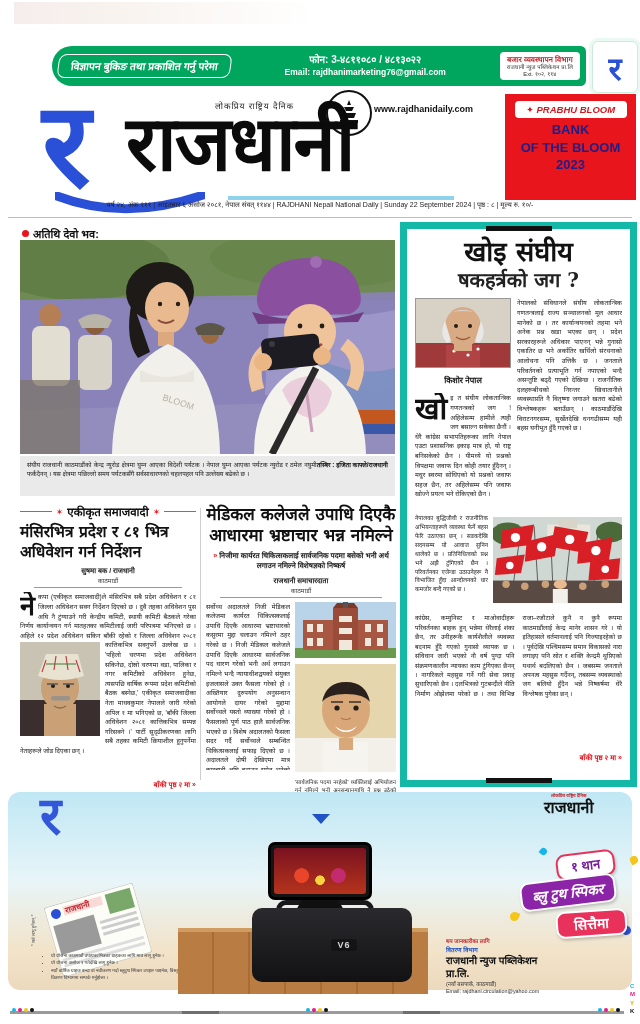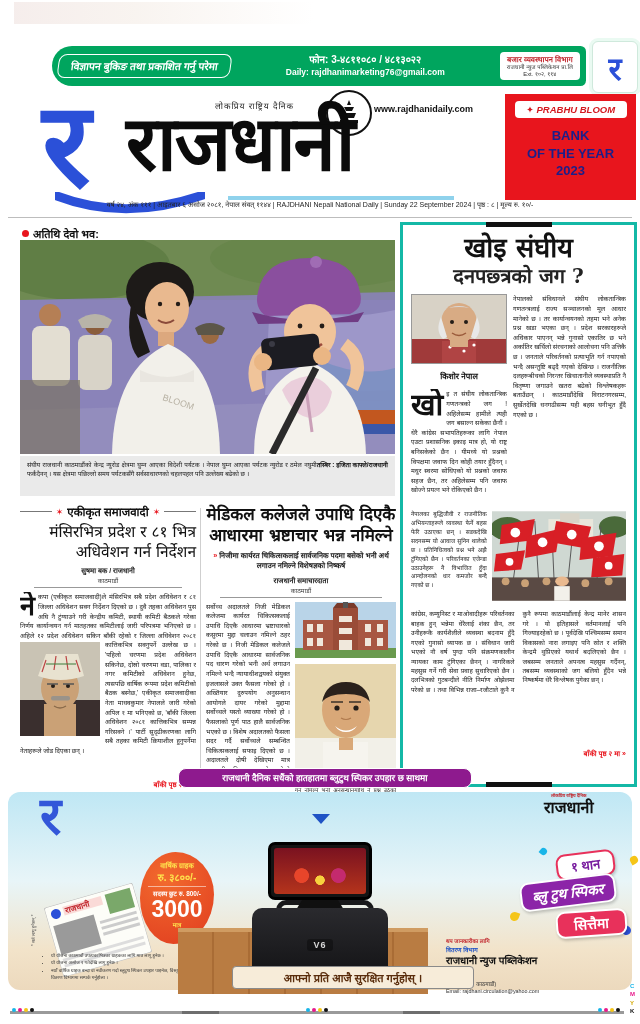--- a/index.html
+++ b/index.html
@@ -28,59 +28,59 @@
   .mast-tag{left:215px;top:100px;font-size:8.5px;letter-spacing:1px;color:#222;}
   .temple{left:326px;top:90px;width:42px;height:42px;border:2px solid #111;border-radius:50%;
           display:flex;align-items:center;justify-content:center;background:#fff;}
   .mast-web{left:374px;top:104px;font-size:9px;font-weight:bold;color:#111;}
   .mast-title{left:126px;top:96px;width:378px;font-size:76px;font-weight:bold;color:#0b0b0b;
               letter-spacing:-2px;line-height:1.25;font-family:"DejaVu Serif","Liberation Serif",serif;}
   .mast-underline{left:228px;top:196px;width:226px;height:4px;background:#8fd2ec;}
   .bank-box{left:505px;top:94px;width:131px;height:106px;background:#e8151d;text-align:center;padding-top:7px;box-sizing:border-box;}
   .bank-logo{width:112px;margin:0 auto;background:#fff;border-radius:4px;color:#d31920;font-weight:bold;
              font-style:italic;font-size:9.5px;padding:3px 0;}
-  .bank-award{margin-top:9px;color:#1b1f8a;font-weight:bold;font-size:13px;line-height:1.35;}
+  .bank-award{margin-top:3px;color:#1b1f8a;font-weight:bold;font-size:13px;line-height:1.35;}
   .dateline{left:0;top:200px;width:640px;text-align:center;font-size:7px;color:#222;}
   .rule{left:8px;top:217px;width:624px;height:1px;background:#bdbdbd;}
 
   
   .kicker{left:22px;top:226px;font-size:11px;font-weight:bold;color:#111;display:flex;align-items:center;gap:4px;}
   .red-dot{width:7px;height:7px;border-radius:50%;background:#e8151d;display:inline-block;}
   .main-photo{left:20px;top:240px;width:375px;height:214px;overflow:hidden;background:#8d87b8;}
   .caption-box{left:20px;top:456px;width:375px;height:40px;background:#eaeaea;padding:4px 7px;box-sizing:border-box;
                font-size:6.3px;line-height:1.5;color:#222;text-align:justify;}
   .credit{float:right;font-weight:bold;color:#111;}
 
   
   .art-left{left:20px;top:504px;width:176px;height:282px;}
   .art-mid{left:206px;top:504px;width:190px;height:282px;}
   .vsep{left:200px;top:508px;width:1px;height:272px;background:#cfcfcf;}
   .kick2{display:flex;align-items:center;justify-content:center;gap:4px;font-size:11.5px;font-weight:bold;color:#111;}
   .kick2 .st{color:#e8151d;font-size:9px;}
   .kick2:before,.kick2:after{content:"";flex:1;height:1px;background:#777;}
-  .hl1{font-size:15.5px;font-weight:normal;text-align:right;line-height:1.3;margin-top:3px;
+  .hl1{font-size:15.5px;font-weight:bold;text-align:left;line-height:1.3;margin-top:3px;
        font-family:"DejaVu Serif","Liberation Serif",serif;}
   .byline{text-align:center;font-size:7px;font-weight:bold;margin-top:4px;color:#222;}
   .place{text-align:center;font-size:6.3px;color:#444;border-bottom:0.5px solid #999;padding-bottom:2px;margin:1px 14px 4px;}
   .bodytxt{font-size:6.4px;line-height:1.5;text-align:justify;color:#1c1c1c;overflow:hidden;}
   .dropcap{float:left;font-size:27px;font-weight:bold;line-height:0.9;padding:2px 3px 0 0;color:#111;
            font-family:"DejaVu Serif","Liberation Serif",serif;}
   .pol-photo{float:left;width:80px;height:94px;margin:2px 5px 2px 0;}
   .more{text-align:right;font-size:7px;font-weight:bold;color:#e8151d;margin-top:2px;}
   .hl2{font-size:17px;font-weight:bold;text-align:center;line-height:1.25;
        font-family:"DejaVu Serif","Liberation Serif",serif;}
   .subhead{font-size:7.3px;font-weight:bold;text-align:center;color:#222;margin-top:4px;line-height:1.45;}
   .subhead .ptr{color:#e8151d;}
   .mid-cols{display:flex;gap:5px;margin-top:3px;}
   .mc-text{width:84px;height:168px;}
   .mc-media{width:101px;}
   .mc-caption{font-size:5.7px;line-height:1.45;text-align:justify;color:#222;margin-top:2px;}
 
   
-  .right-box{left:400px;top:222px;width:237px;height:565px;border:3px solid #14b8a6;box-sizing:border-box;padding:7px 8px;}
+  .right-box{left:400px;top:222px;width:237px;height:565px;border:7px solid #14b8a6;box-sizing:border-box;padding:7px 8px;}
   .rb-bar{position:absolute;left:50%;transform:translateX(-50%);width:66px;height:5px;background:#111;}
   .rb-hl1{text-align:center;font-size:27px;font-weight:bold;line-height:1.2;
           font-family:"DejaVu Serif","Liberation Serif",serif;}
   .rb-hl2{text-align:center;font-size:20px;font-weight:600;line-height:1.2;color:#222;
           font-family:"DejaVu Serif","Liberation Serif",serif;}
   .rb-row1{display:flex;gap:6px;margin-top:6px;height:212px;overflow:hidden;}
   .rb-left{width:96px;}
   .author-photo{width:94px;height:68px;border:1px solid #999;}
   .author-cap{text-align:center;font-size:8px;font-weight:bold;margin:2px 0 8px;}
   .rb-right{flex:1;}
@@ -120,21 +120,21 @@
   .spk-screen{left:268px;top:842px;width:104px;height:58px;background:#141414;border:3px solid #000;border-radius:7px;
               padding:3px;box-sizing:border-box;z-index:4;}
   .spk-img{width:100%;height:100%;border-radius:3px;background:
       radial-gradient(circle at 50% 70%,#f7d13e 0 8%,transparent 9%),
       radial-gradient(circle at 30% 60%,#e8452a 0 10%,transparent 11%),
       radial-gradient(circle at 70% 60%,#c42a6e 0 10%,transparent 11%),
       linear-gradient(180deg,#7a1220,#b5341c);}
   .spk-neck{left:296px;top:898px;width:48px;height:12px;background:#101010;z-index:3;
             clip-path:polygon(15% 0,85% 0,100% 100%,0 100%);}
   .spk-body{left:252px;top:908px;width:136px;height:74px;background:linear-gradient(180deg,#2a2a2e,#121214);
-            border-radius:10px;z-index:4;display:flex;align-items:center;justify-content:center;}
+            border-radius:10px;z-index:4;display:flex;align-items:center;justify-content:center;padding-left:24px;}
   .spk-handle{left:276px;top:900px;width:88px;height:16px;border:5px solid #18181a;border-bottom:none;
               border-radius:10px 10px 0 0;z-index:2;}
   .spk-label{color:#d6d6d6;font-size:9px;font-weight:bold;letter-spacing:1px;
              background:#00000055;padding:1px 6px;border-radius:3px;}
   .cta-banner{left:232px;top:966px;width:240px;background:#f7ecd9;border:1px solid #8a8a8a;border-radius:4px;
               text-align:center;font-size:11px;font-weight:bold;color:#5a2d0c;padding:3px 0;z-index:6;}
   .badge{position:absolute;font-weight:bold;text-align:center;border-radius:9px;z-index:5;}
   .badge-qty{left:556px;top:852px;background:#fff;border:2px solid #e8315b;color:#7a1fa0;font-size:13px;
              padding:2px 13px;transform:rotate(-7deg);box-shadow:1px 2px 3px #00000033;}
   .badge-item{left:520px;top:878px;background:#8c24a8;border:2px solid #fff;color:#fff;font-size:14px;
@@ -165,21 +165,21 @@
 <body>
 
 <div class="page">
 
   <div class="abs scanband"></div>
 
   <div class="abs topbar">
     <div class="tb-book">विज्ञापन बुकिङ तथा प्रकाशित गर्नु परेमा</div>
     <div class="tb-mid">
       <div class="tb-phone">फोन: 3-४८११०८० / ४८१३०२२</div>
-      <div class="tb-email">Daily: rajdhanimarketing76@gmail.com</div>
+      <div class="tb-email">Email: rajdhanimarketing76@gmail.com</div>
     </div>
     <div class="tb-dept">
       <div class="tb-dept-t">बजार व्यवस्थापन विभाग</div>
       <div class="tb-dept-s">राजधानी न्युज पब्लिकेशन प्रा.लि</div>
       <div class="tb-dept-s">Ext. १०२, ११४</div>
     </div>
   </div>
   <div class="abs tb-logo">र</div>
 
   <div class="abs blue-r">र</div>
@@ -192,21 +192,21 @@
       <path d="M15 2 L17 7 H13 Z M10 9 H20 L18 13 H12 Z M8 15 H22 L20 20 H10 Z M6 22 H24 V25 H6 Z" fill="#111"></path>
     </svg>
   </div>
   <div class="abs mast-web">www.rajdhanidaily.com</div>
   <div class="abs mast-title">राजधानी</div>
   <div class="abs mast-underline"></div>
   <div class="abs bank-box">
     <div class="bank-logo">✦ PRABHU BLOOM</div>
     <div class="bank-award">
       <div>BANK</div>
-      <div>OF THE YEAR</div>
+      <div>OF THE BLOOM</div>
       <div>2023</div>
     </div>
   </div>
   <div class="abs dateline">वर्ष २४, अंक १११  |  आइतबार ६ असोज २०८१, नेपाल संवत् ११४४  |  RAJDHANI Nepali National Daily  |  Sunday 22 September 2024  |  पृष्ठ : ८  |  मूल्य रु. १०/-</div>
   <div class="abs rule"></div>
 
   <div class="abs kicker">
     <span class="red-dot"></span>
     <span>अतिथि देवो भव:</span>
   </div>
@@ -348,21 +348,21 @@
         <div class="mc-caption">'सार्वजनिक पदमा नरहेको' व्यक्तिलाई अभियोजन गर्न नमिल्ने भनी अनुसन्धानमाथि नै प्रश्न उठेको थियो । पुनरावेदनपछि संयुक्त इजलासले यस्तो फैसला गरेको हो । ठूला भ्रष्टाचारका मुद्दामा यो नजिर बन्ने देखिन्छ ।</div>
         <div class="more">बाँकी पृष्ठ २ मा »</div>
       </div>
     </div>
   </div>
 
   <div class="abs right-box">
     <div class="rb-bar" style="top:-3px;"></div>
     <div class="rb-bar" style="bottom:-3px;"></div>
     <div class="rb-hl1">खोइ संघीय</div>
-    <div class="rb-hl2">दनपछ्त्रको जग ?</div>
+    <div class="rb-hl2">षकहर्त्रको जग ?</div>
     <div class="rb-row1">
       <div class="rb-left">
         <svg class="author-photo" viewBox="0 0 94 68">
           <rect width="94" height="68" fill="#d8d2c6"></rect>
           <rect y="44" width="94" height="24" fill="#a03a3a"></rect>
           <path d="M30,46 h34 v22 h-34 Z" fill="#b04444"></path>
           <circle cx="38" cy="52" r="1.6" fill="#fff"></circle>
             <circle cx="52" cy="56" r="1.6" fill="#fff"></circle>
             <circle cx="62" cy="50" r="1.6" fill="#fff"></circle>
           <path d="M38,44 h18 v8 h-18 Z" fill="#d8ab84"></path>
@@ -426,32 +426,24 @@
     </div>
     <div class="rb-row3">
       <span>कांग्रेस, कम्युनिस्ट र माओवादीहरू परिवर्तनका बाहक हुन् भन्नेमा धेरैलाई शंका छैन, तर उनीहरूकै कार्यशैलीले व्यवस्था बदनाम हुँदै गएको गुनासो व्यापक छ । संविधान जारी भएको नौ वर्ष पुग्दा पनि संक्रमणकालीन न्यायका काम टुंगिएका छैनन् । नागरिकले महसुस गर्ने गरी सेवा प्रवाह सुधारिएको छैन । दलभित्रको गुटबन्दीले नीति निर्माण ओझेलमा परेको छ ।</span>
       <span>तथा विभिन्न राजा–रजौटाले कुनै न कुनै रूपमा काठमाडौंलाई केन्द्र मानेर शासन गरे । यो इतिहासले वर्तमानलाई पनि गिज्याइरहेको छ । पूर्वदेखि पश्चिमसम्म समान विकासको नारा लगाइए पनि स्रोत र शक्ति केन्द्रमै थुप्रिएको यथार्थ बदलिएको छैन । जबसम्म जनताले अपनत्व महसुस गर्दैनन्, तबसम्म व्यवस्थाको जग बलियो हुँदैन भन्ने निष्कर्षमा धेरै विश्लेषक पुगेका छन् ।</span>
     </div>
     <div class="more">बाँकी पृष्ठ २ मा »</div>
   </div>
 
   <div class="abs ad"></div>
   <div class="abs ad-r">र</div>
-  <div class="abs ad-banner-top">राजधानी दैनिक सधैंको हातहातमा ब्लुटुथ स्पिकर उपहार छ साथमा</div>
   <div class="abs ad-pointer"></div>
   <div class="abs ad-brand">
     <div class="ad-brand-tag">लोकप्रिय राष्ट्रिय दैनिक</div>
     <div class="ad-brand-name">राजधानी</div>
-  </div>
-  <div class="abs price-blob">
-    <div class="pb-l1">वार्षिक ग्राहक</div>
-    <div class="pb-l2">रु. ३८००/-</div>
-    <div class="pb-l3">सदस्य छुट रु. 800/-</div>
-    <div class="pb-net">3000</div>
-    <div class="pb-suf">मात्र</div>
   </div>
   <svg class="abs ad-paper" viewBox="0 0 92 72">
     <rect width="92" height="72" rx="3" fill="#fdfdf8" stroke="#bbb"></rect>
     <circle cx="10" cy="9" r="5" fill="#2b50d8"></circle>
     <rect x="18" y="4" width="40" height="9" fill="#e8151d" opacity=".15"></rect>
     <text x="20" y="11" font-size="8" font-weight="bold" fill="#c1272d" font-family="sans-serif">राजधानी</text>
     <rect x="62" y="4" width="26" height="20" fill="#7aa86a"></rect>
     <rect x="4" y="20" width="42" height="30" fill="#9a9a9a"></rect>
     <rect x="50" y="28" width="38" height="3" fill="#ccc"></rect>
       <rect x="50" y="34" width="38" height="3" fill="#ccc"></rect>
@@ -469,21 +461,20 @@
   </div>
   <div class="abs wood-table"></div>
   <div class="abs spk-handle"></div>
   <div class="abs spk-screen">
       <div class="spk-img"></div>
     </div>
   <div class="abs spk-neck"></div>
   <div class="abs spk-body">
     <span class="spk-label">V6</span>
   </div>
-  <div class="abs cta-banner">आफ्नो प्रति आजै सुरक्षित गर्नुहोस् ।</div>
   <div class="badge badge-qty">१ थान</div>
   <div class="badge badge-item">ब्लु टुथ स्पिकर</div>
   <div class="badge badge-free">सित्तैमा</div>
   <div class="drop" style="left:540px;top:848px;width:7px;height:7px;background:#19b5e8;transform:rotate(40deg);"></div>
   <div class="drop" style="left:630px;top:856px;width:8px;height:8px;background:#f5c518;transform:rotate(-30deg);"></div>
   <div class="drop" style="left:510px;top:912px;width:9px;height:9px;background:#f5c518;transform:rotate(200deg);"></div>
   <div class="drop" style="left:622px;top:926px;width:9px;height:9px;background:#2b50d8;transform:rotate(120deg);"></div>
   <div class="abs ad-contact">
     <div class="ac-1">थप जानकारीका लागि</div>
     <div class="ac-2">वितरण विभाग</div>

